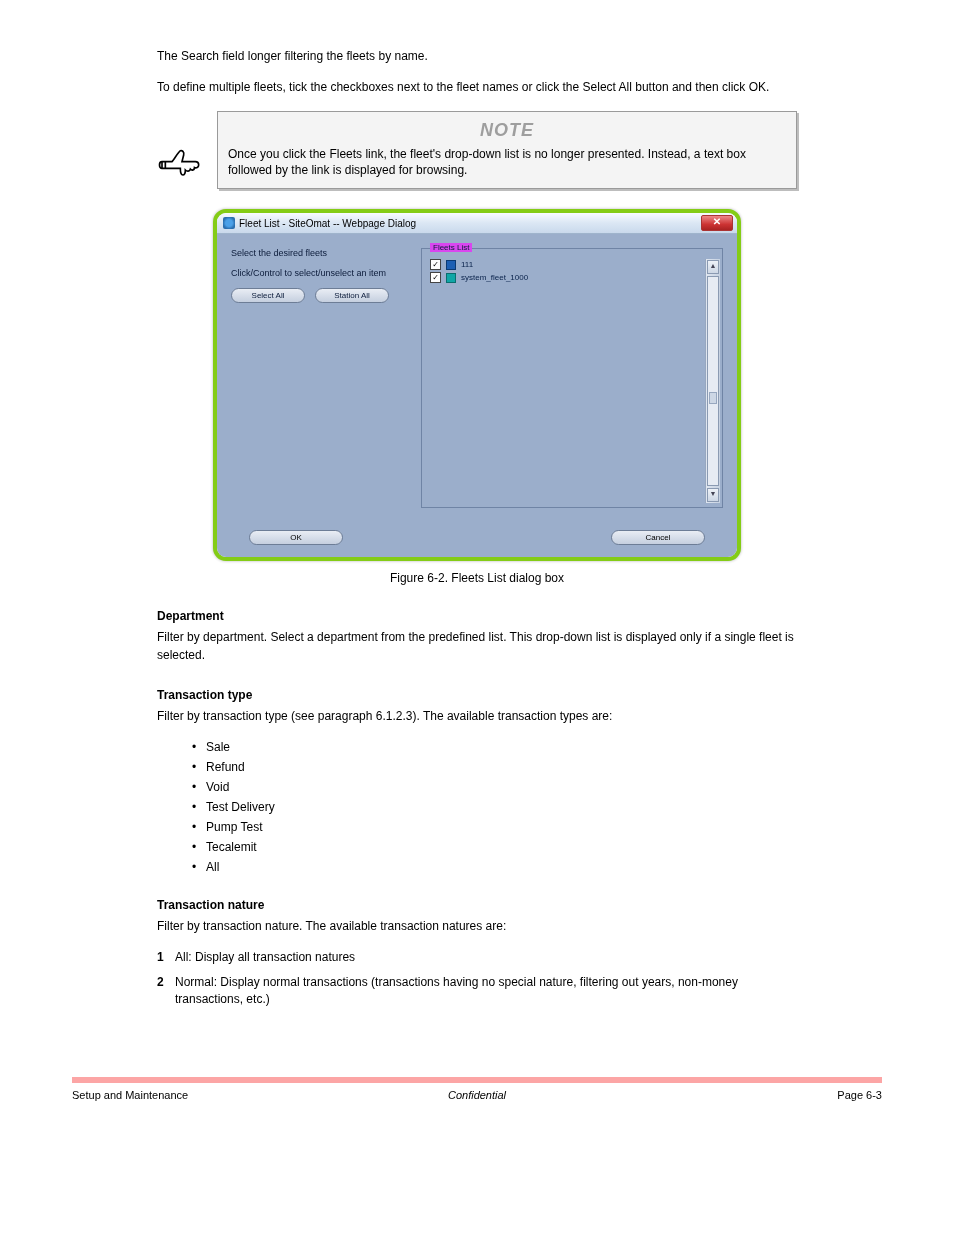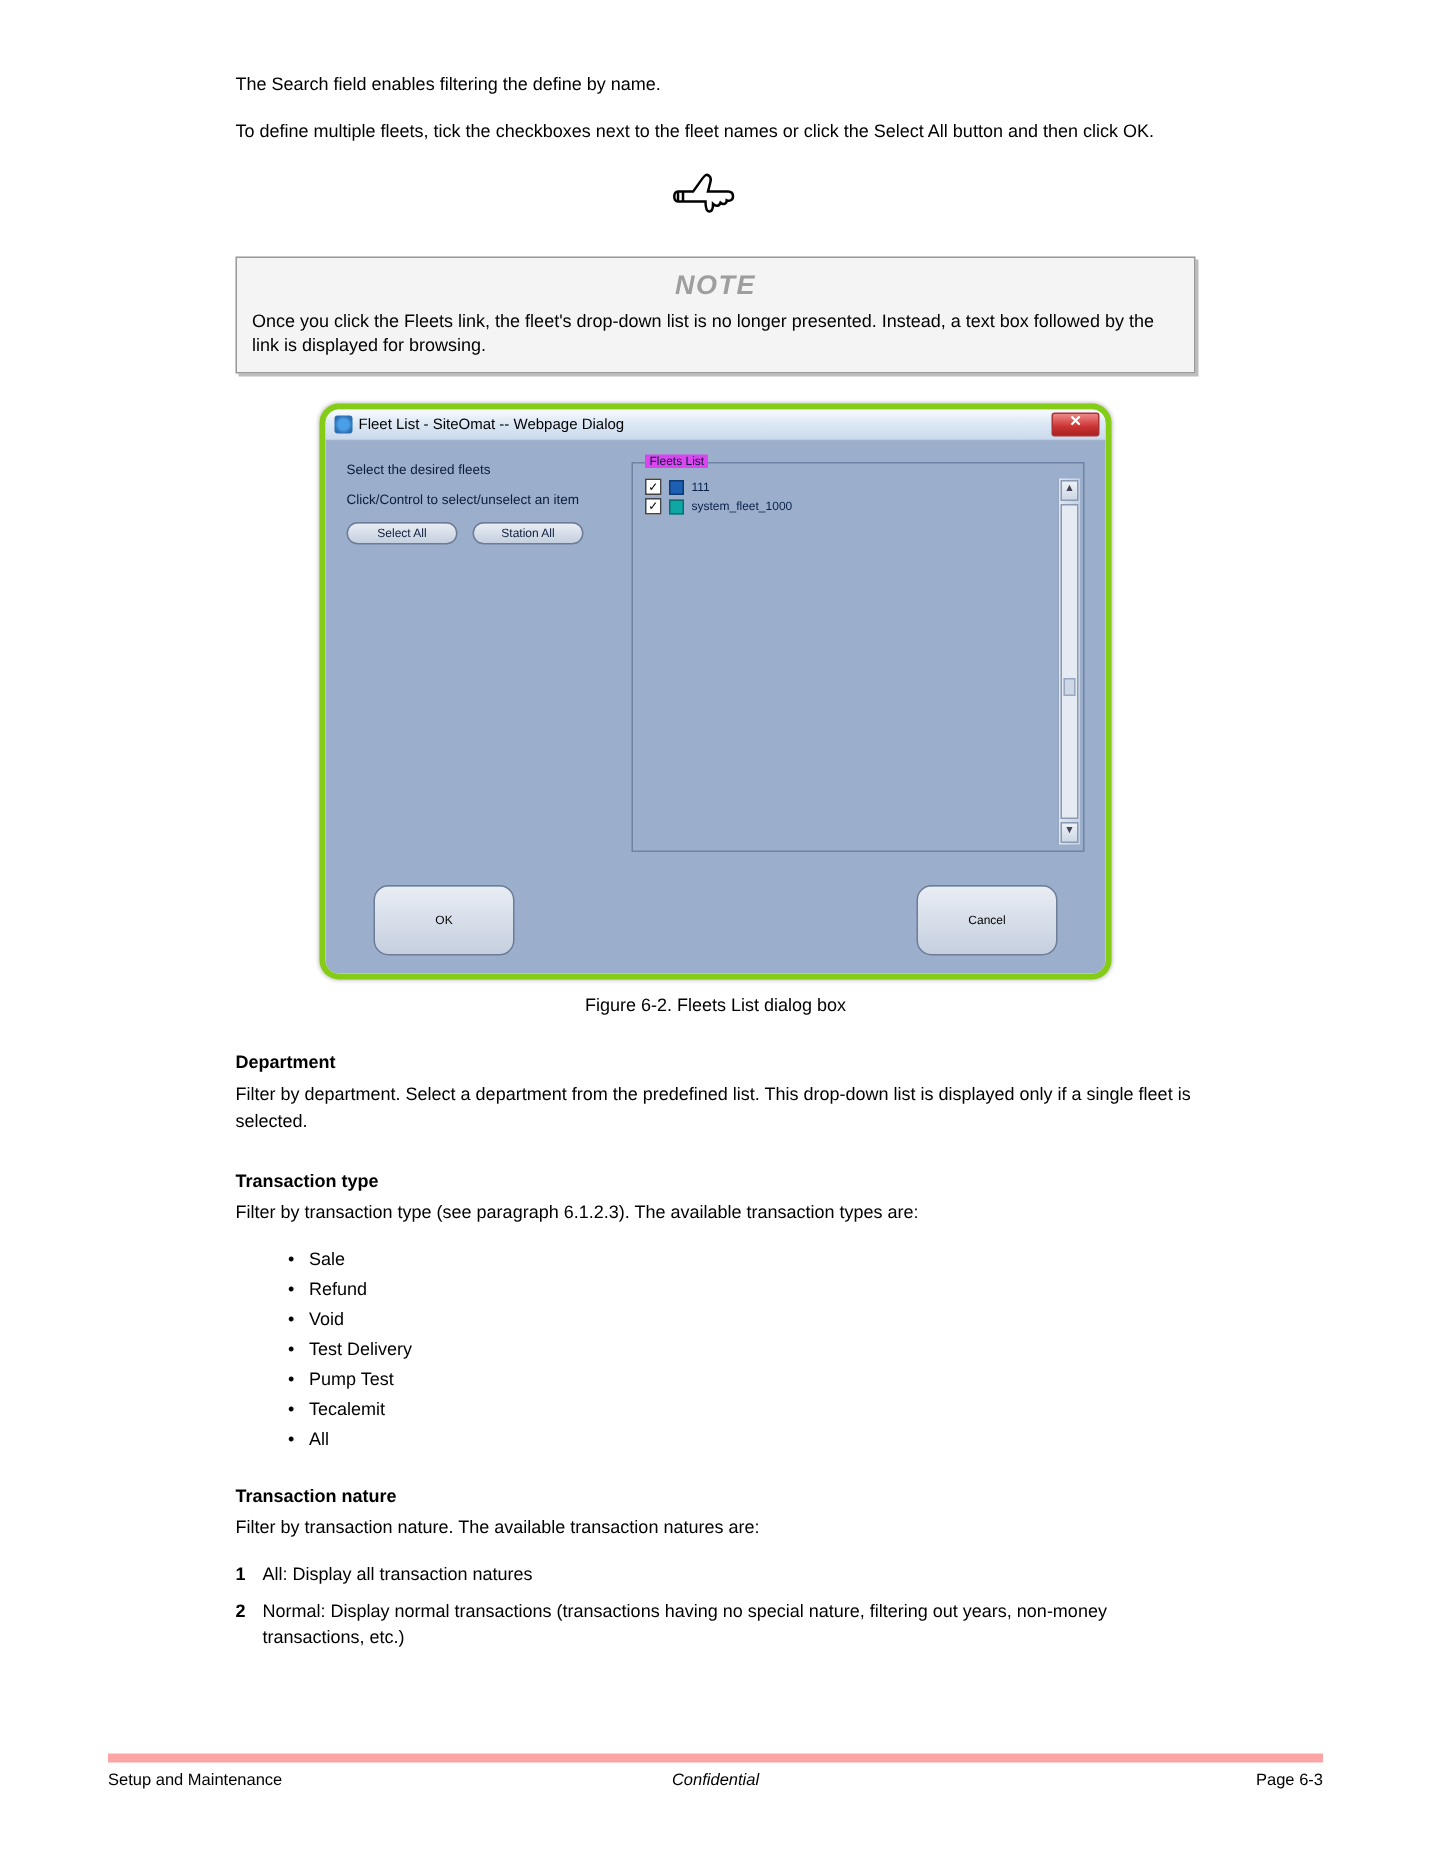--- a/index.html
+++ b/index.html
@@ -35,21 +35,21 @@
     margin: 0 85px 14px 85px;
   }
   ul.num {list-style:none; padding:0; margin:0 85px; font-size:12px;}
   ul.num li { margin-bottom:8px; line-height:1.4; padding-left:18px; position:relative;}
   ul.num li .num { position:absolute; left:0; font-weight:bold; }
   ul.bullets { margin: 0 85px 0 120px; padding:0; list-style:none; font-size:12px;}
   ul.bullets li::before { content: "•"; position:absolute; left:0; }
   ul.bullets li { position:relative; padding-left:14px; margin-bottom:6px;}
 
   
-  .note-wrap { display:flex; align-items:center; margin: 8px 85px 20px 85px; flex-direction: column; }
+  .note-wrap { display:flex; align-items:flex-end; margin: 8px 85px 20px 85px; }
   .hand-icon { width:60px; flex:0 0 60px; }
   .hand-icon svg { width:50px; height:40px; }
   .note-box {
     flex:1;
     border: 1px solid #9a9a9a;
     background: #f4f4f4;
     box-shadow: 2px 2px 0 #bdbdbd;
     padding: 6px 10px 10px 10px;
     font-size: 12px;
     line-height:1.35;
@@ -170,40 +170,40 @@
     margin:1px;
     font-size:7px; text-align:center; line-height:10px; color:#445;
   }
   .vscroll .track { flex:1; margin:1px; border:1px solid #8a9ab2; background:#e6ebf3; position:relative;}
   .vscroll .thumb { position:absolute; top:55%; left:1px; right:1px; height:10px; background:#cdd7e5; border:1px solid #97a7bf;}
   .dialog-bottom {
     display:flex; justify-content:space-between;
     margin-top: 22px;
     padding: 0 18px;
   }
-  .dialog-bottom .pill-btn { min-width:56px; padding:18px 18px;}
+  .dialog-bottom .pill-btn { min-width:56px; padding:2px 18px;}
 
   .footer {
     margin-top: 70px;
     border-top: 6px solid #fca5a5;
     padding-top: 6px;
     font-size: 11px;
     display:flex;
   }
   .footer .l { flex:1; }
   .footer .c { flex:1; text-align:center; font-style:italic; }
   .footer .r { flex:1; text-align:right; }
 </style>
 </head>
 <body>
 
 <div class="page">
 
 
-  <div class="body-text">The Search field enables filtering the define by name.</div>
+  <div class="body-text">The Search field longer filtering the fleets by name.</div>
   <div class="body-text">To define multiple fleets, tick the checkboxes next to the fleet names or click the Select All button and then click OK.</div>
 
   <div class="note-wrap">
     <div class="hand-icon">
       <svg viewBox="0 0 60 48">
         <g fill="none" stroke="#000" stroke-width="2">
           <path d="M6,20 C4,20 3,22 3,24 C3,26 4,28 6,28 L28,28 C28,30 28,36 31,36 C34,36 34,32 34,30 C36,32 39,32 40,29 C42,31 45,30 45,27 C47,28 50,27 50,24 C50,21 48,20 46,20 L30,20 L32,12 C33,8 30,6 28,7 C26,8 20,18 18,20 Z"></path>
           <line x1="6" y1="20" x2="6" y2="28"></line>
           <line x1="10" y1="20" x2="10" y2="28"></line>
         </g>

